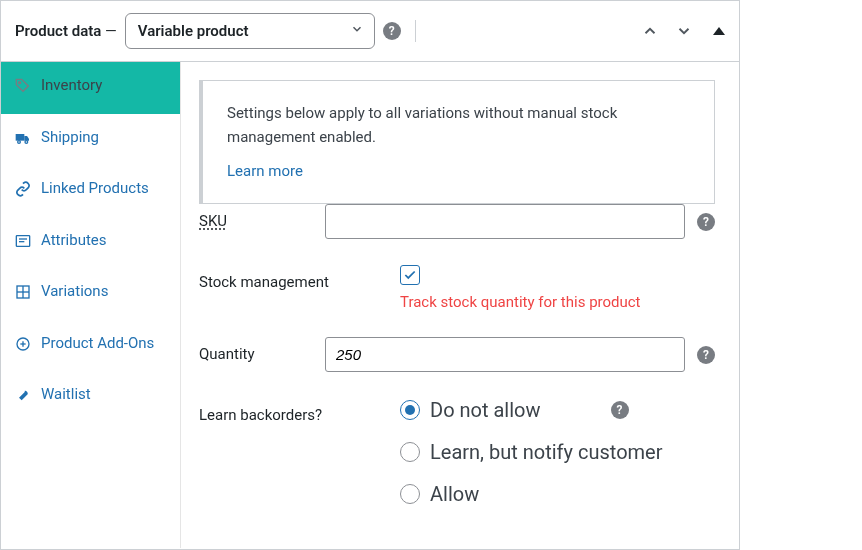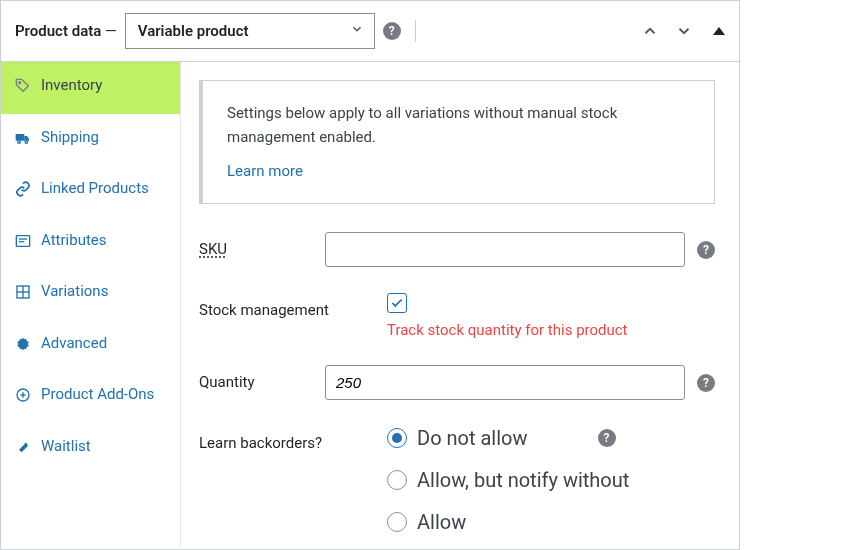--- a/index.html
+++ b/index.html
@@ -27,21 +27,21 @@
       font-size: 15px;
     }
     .panel-header-title .dash {
       font-weight: 400;
     }
     .type-select {
       position: relative;
       display: inline-flex;
       align-items: center;
       border: 1px solid #8c8f94;
-      border-radius: 0;
+      border-radius: 6px;
       padding: 8px 40px 8px 12px;
       font-size: 15px;
       font-weight: 600;
       min-width: 250px;
       background: #fff;
       cursor: pointer;
     }
     .type-select .chev {
       position: absolute;
       right: 10px;
@@ -96,52 +96,51 @@
       display: flex;
       align-items: flex-start;
       gap: 10px;
       padding: 14px 14px;
       color: #2271b1;
       cursor: pointer;
       font-size: 15px;
       line-height: 1.3;
     }
     .sidebar-item.active {
-      background: #bef264;
+      background: #14b8a6;
       color: #3c434a;
     }
     .sidebar-item .icon {
       flex-shrink: 0;
       margin-top: 2px;
     }
     .content {
       flex: 1;
       padding: 18px 24px 18px 18px;
       overflow: auto;
     }
     .notice {
       border: 1px solid #ccd0d4;
       border-left: 4px solid #ccd0d4;
       padding: 20px 24px;
-      margin-bottom: 28px;
       color: #3c434a;
       font-size: 15px;
       line-height: 1.6;
     }
     .notice a {
       display: inline-block;
       margin-top: 10px;
       color: #2271b1;
       text-decoration: none;
     }
     .form-row {
       display: flex;
       align-items: flex-start;
       margin-bottom: 26px;
-      gap: 8px;
+      gap: 21px;
     }
     .form-row .label {
       width: 180px;
       padding-top: 8px;
       font-size: 15px;
       color: #1d2327;
     }
     .form-row .label.dotted {
       text-decoration-line: underline;
       text-decoration-style: dotted;
@@ -301,29 +300,20 @@
           <svg width="16" height="16" viewBox="0 0 24 24" fill="none" stroke="#2271b1" stroke-width="2">
               <rect x="3" y="3" width="18" height="18"></rect>
               <line x1="12" y1="3" x2="12" y2="21"></line>
               <line x1="3" y1="12" x2="21" y2="12"></line>
             </svg>
         </span>
         <span>Variations</span>
       </div>
       <div class="sidebar-item">
         <span class="icon">
-          <svg width="16" height="16" viewBox="0 0 24 24" fill="#2271b1">
-              <circle cx="12" cy="12" r="3" fill="#fff"></circle>
-              <path d="M12 2l1.5 3 3.3-.7.7 3.3L21 9l-2 3 2 3-3.5 1.4-.7 3.3-3.3-.7L12 22l-1.5-3-3.3.7-.7-3.3L3 15l2-3-2-3 3.5-1.4.7-3.3 3.3.7z"></path>
-            </svg>
-        </span>
-        <span>Advanced</span>
-      </div>
-      <div class="sidebar-item">
-        <span class="icon">
           <svg width="16" height="16" viewBox="0 0 24 24" fill="none" stroke="#2271b1" stroke-width="2">
               <circle cx="12" cy="12" r="9"></circle>
               <line x1="12" y1="8" x2="12" y2="16"></line>
               <line x1="8" y1="12" x2="16" y2="12"></line>
             </svg>
         </span>
         <span>Product Add-Ons</span>
       </div>
       <div class="sidebar-item">
         <span class="icon">
@@ -378,21 +368,21 @@
           <div class="radio-group">
             <div class="radio-first-wrap">
               <div class="radio-row">
                 <span class="radio selected"></span>
                 <span class="radio-label">Do not allow</span>
               </div>
               <span style="margin-left:60px" class="help-icon">?</span>
             </div>
             <div class="radio-row">
               <span class="radio"></span>
-              <span class="radio-label">Allow, but notify without</span>
+              <span class="radio-label">Learn, but notify customer</span>
             </div>
             <div class="radio-row">
               <span class="radio"></span>
               <span class="radio-label">Allow</span>
             </div>
           </div>
         </div>
       </div>
 
     </div>

